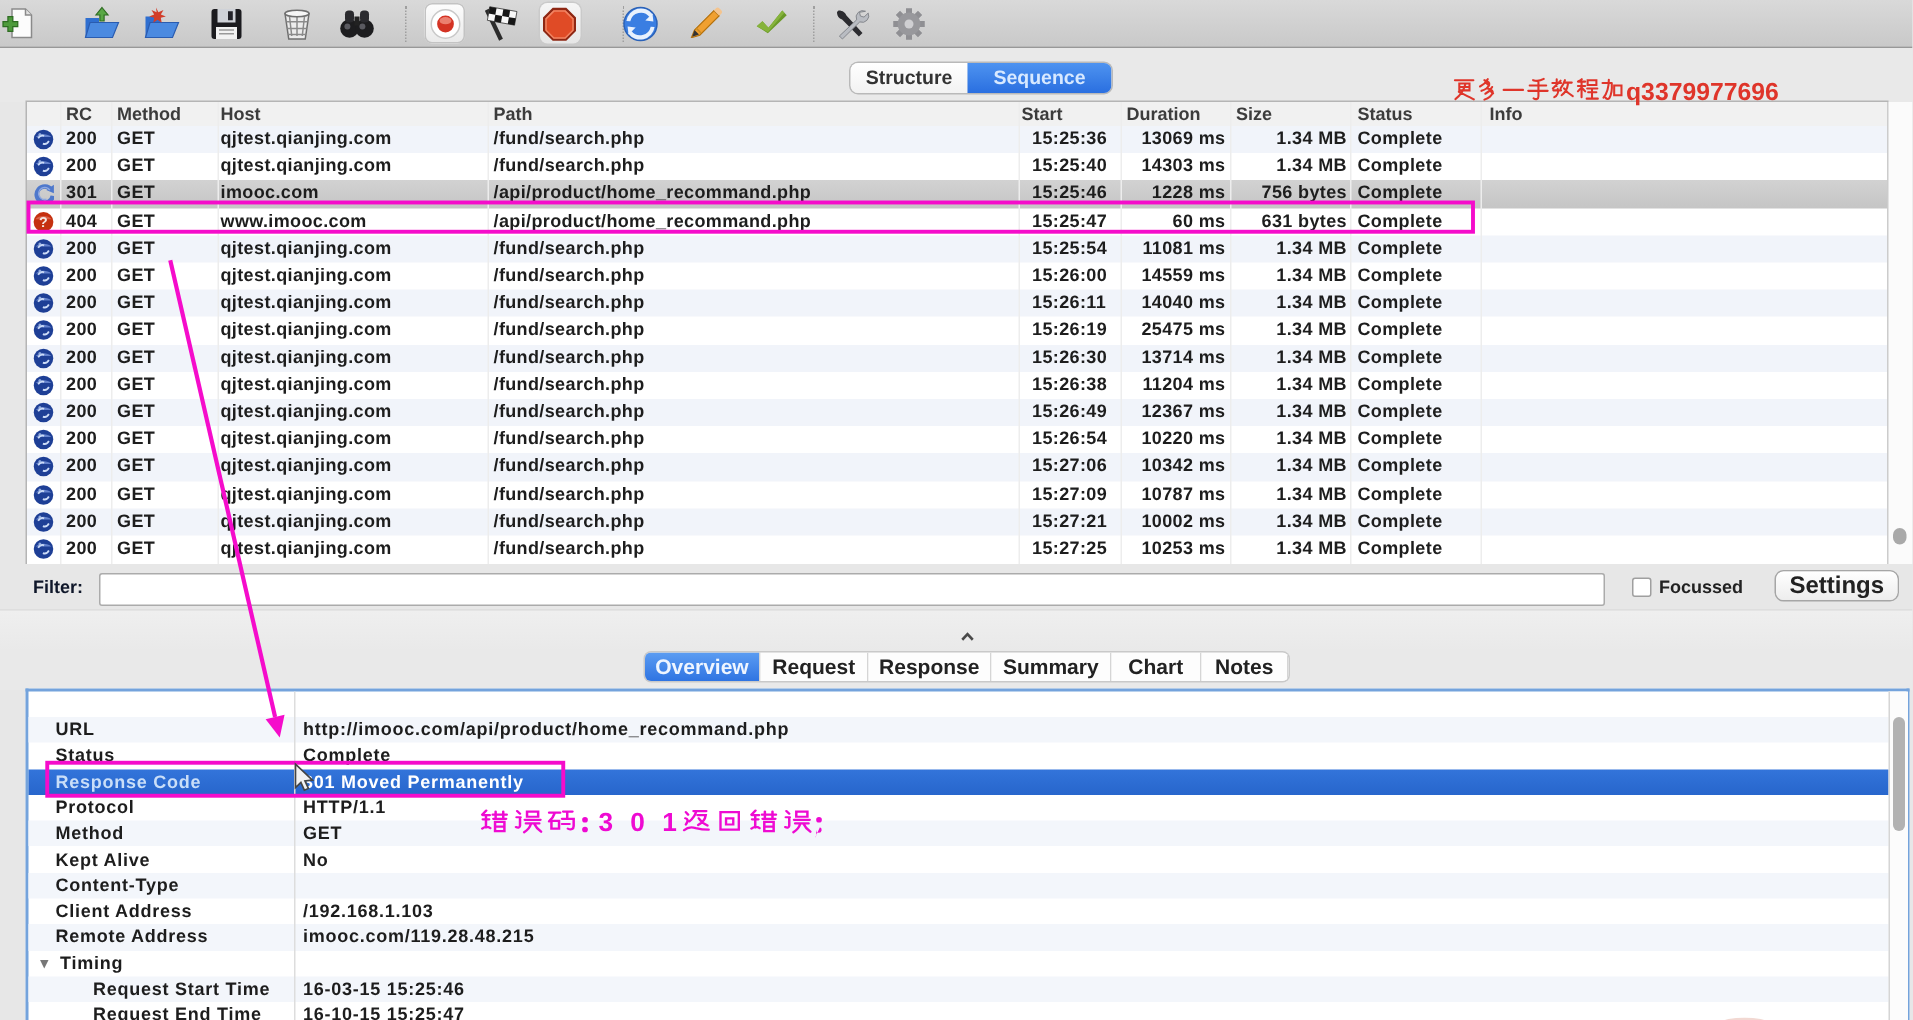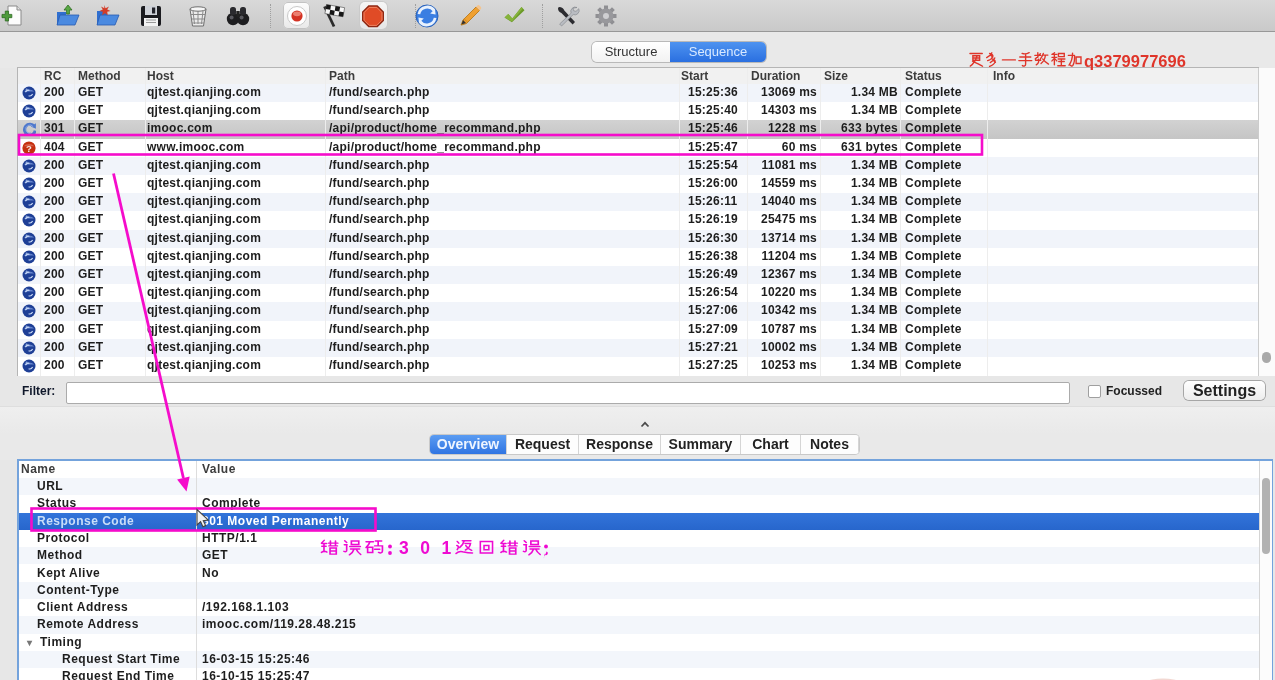--- a/index.html
+++ b/index.html
@@ -5,22 +5,22 @@
   body{width:1275px;height:680px;position:relative;overflow:hidden;
        font-family:"Liberation Sans",sans-serif;background:#e7e7e7;}
   
   #toolbar{position:absolute;left:0;top:0;width:1275px;height:31px;
     background:linear-gradient(#d9d9d9,#c9c9c9);border-bottom:1px solid #989898}
   .sep{position:absolute;top:4px;height:24px;width:0;border-left:1px dotted #9f9f9f}
   .ico{position:absolute;top:3px;width:26px;height:26px}
   .pressed{background:linear-gradient(#fdfdfd,#e9e9e9);border-radius:5px;box-shadow:0 0 0 1px #c3c3c3 inset}
   
   #strip{position:absolute;left:0;top:32px;width:1275px;height:36px;background:#e9e9e9}
-  #seg{position:absolute;left:592px;top:42px;height:20px;border-radius:5px;
-       box-shadow:0 0 0 1px #b9b9b9;display:flex;overflow:hidden;font-size:13px;font-weight:normal}
+  #seg{position:absolute;left:567px;top:42px;height:20px;border-radius:5px;
+       box-shadow:0 0 0 1px #b9b9b9;display:flex;overflow:hidden;font-size:13px;font-weight:bold}
   #seg .s1{width:78px;background:linear-gradient(#ffffff,#f2f2f2);color:#333;
        text-align:center;line-height:20px}
   #seg .s2{width:96px;background:linear-gradient(#4e93f0,#2a6fe0);color:#d8e9ff;
        text-align:center;line-height:20px}
   
   #ttable{position:absolute;left:18px;top:68px;width:1240px;height:308px;background:#fff;
       box-shadow:0 0 0 1px #b5b5b5;font-size:12px;font-weight:bold;color:#1d1d1d}
   .trow{position:absolute;left:0;width:1240px;height:18.2px;line-height:18.2px;white-space:nowrap;letter-spacing:0.25px}
   .trow span{position:absolute;top:-1px}
   .c-rc{left:26px}.c-m{left:60px}.c-h{left:129px}.c-p{left:311px}
@@ -222,21 +222,21 @@
           <path d="M12.3 4.6A5.4 5.4 0 1 0 13.2 8.6" fill="none" stroke="#4e78cc" stroke-width="3"></path>
           <path d="M13.9 1.2v5.6l-5-2.2z" fill="#4e78cc"></path>
           <path d="M11.2 4.8A4 4 0 1 0 9 10.8" fill="none" stroke="#8fa8e0" stroke-width="1"></path>
         </svg>
   <span class="c-rc">301</span>
         <span class="c-m">GET</span>
         <span class="c-h">imooc.com</span>
   <span class="c-p">/api/product/home_recommand.php</span>
         <span class="c-st">15:25:46</span>
         <span class="c-du">1228 ms</span>
-  <span class="c-sz">633 bytes</span>
+  <span class="c-sz">756 bytes</span>
         <span class="c-sta">Complete</span>
       </div>
       <div class="trow" style="top:70.6px">
         <svg class="rowico" viewBox="0 0 14 14">
           <circle cx="7" cy="7" r="6.6" fill="#c5300f"></circle>
           <path d="M1.6 5.2a6.6 5.2 0 0 1 10.8 0z" fill="#df705b" opacity=".75"></path>
           <text x="7" y="10.6" font-size="9.5" font-weight="bold" fill="#f4e8e4" text-anchor="middle">?</text>
         </svg>
   <span class="c-rc">404</span>
         <span class="c-m">GET</span>
@@ -467,27 +467,24 @@
 <div id="ltabs">
   <div class="sel" style="width:76px">Overview</div>
   <div style="width:71px">Request</div>
   <div style="width:81px">Response</div>
   <div style="width:79px">Summary</div>
   <div style="width:59px">Chart</div>
   <div style="width:57px">Notes</div>
 </div>
 
 <div id="dpanel">
-  <div class="drow" style="top:0">
-      <span class="n1" style="left:2px;color:#3c3c3c">Name</span>
-      <span class="v" style="color:#3c3c3c">Value</span>
-    </div>
   <div id="drows">
       <div class="drow palerow" style="top:17px">
         <span class="n2">URL</span>
+        <span class="v">http://imooc.com/api/product/home_recommand.php</span>
       </div>
       <div class="drow" style="top:34.3px">
         <span class="n2">Status</span>
         <span class="v">Complete</span>
       </div>
       <div class="drow bluerow" style="top:51.6px">
         <span class="n2">Response Code</span>
         <span class="v">301 Moved Permanently</span>
       </div>
       <div class="drow" style="top:68.9px">

